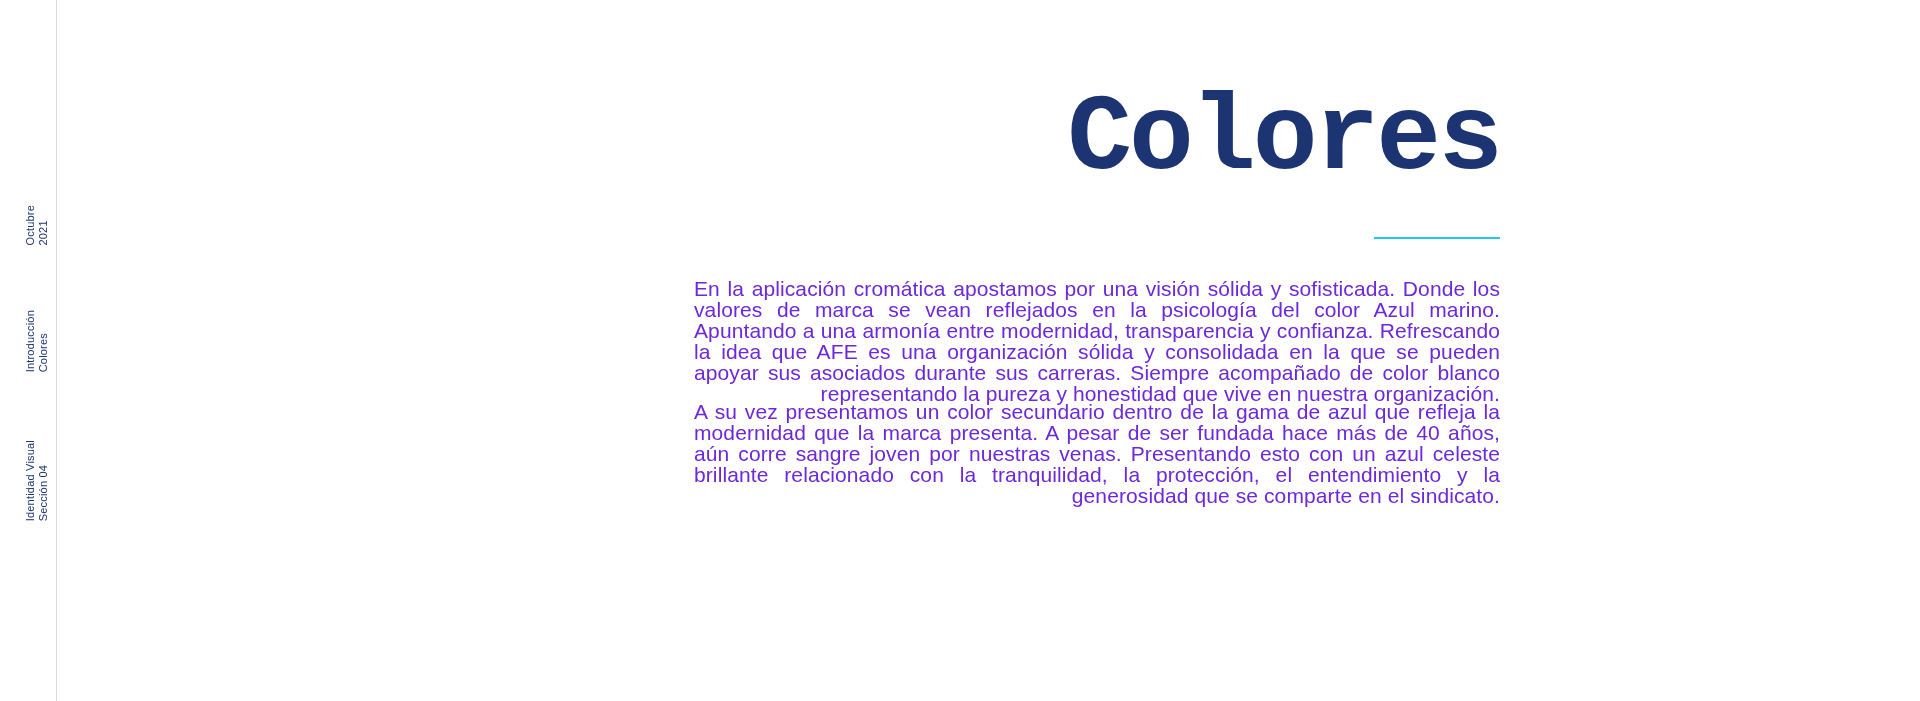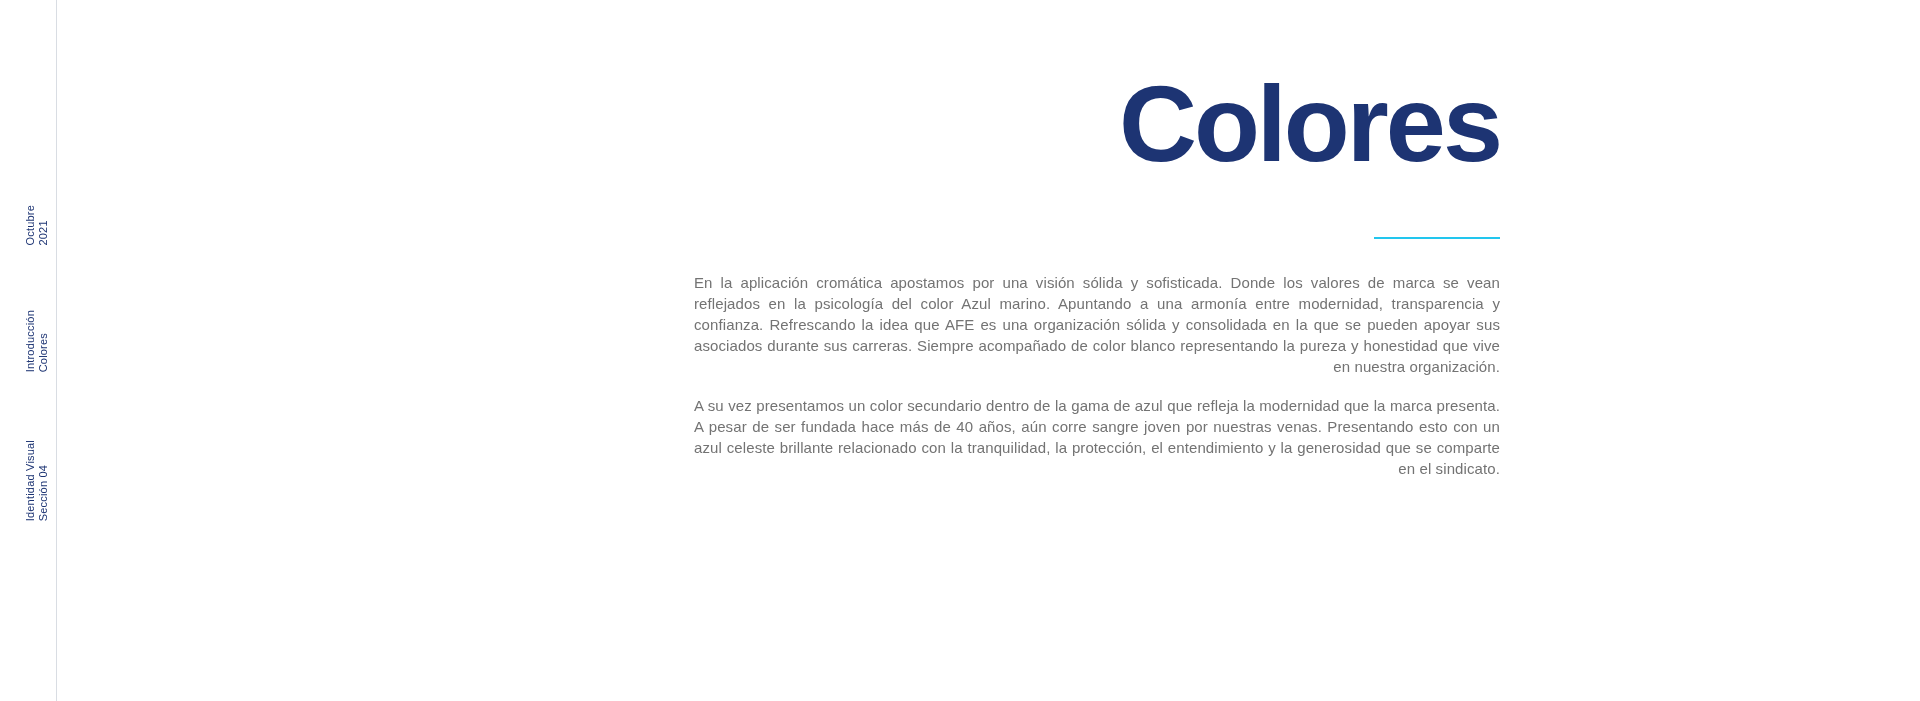--- a/index.html
+++ b/index.html
@@ -62,22 +62,22 @@
     position: absolute;
     left: 690px;
     top: 0;
     width: 810px;
     height: 701px;
   }
 
   .title {
     position: absolute;
     right: 0;
-    top: 70px;
-    font-family: Liberation Sans, sans-serif;
+    top: 85px;
+    font-family: Liberation Mono, monospace;
     font-weight: bold;
     font-size: 108px;
     line-height: 108px;
     letter-spacing: -3px;
     color: #1d3473;
     text-align: right;
     white-space: nowrap;
   }
 
   .accent-rule {
@@ -87,23 +87,23 @@
     width: 126px;
     height: 2px;
     background: #22c6ee;
   }
 
   .paragraph {
     position: absolute;
     right: 0;
     width: 806px;
     font-family: "Liberation Sans", sans-serif;
-    font-size: 15px;
+    font-size: 21px;
     line-height: 21px;
-    color: #737373;
+    color: #6d28d9;
     text-align: justify;
     text-align-last: right;
     letter-spacing: 0.1px;
   }
   .paragraph.p1 { top: 257px; }
   .paragraph.p2 { top: 380px; }
 </style>
 </head>
 <body>
 

